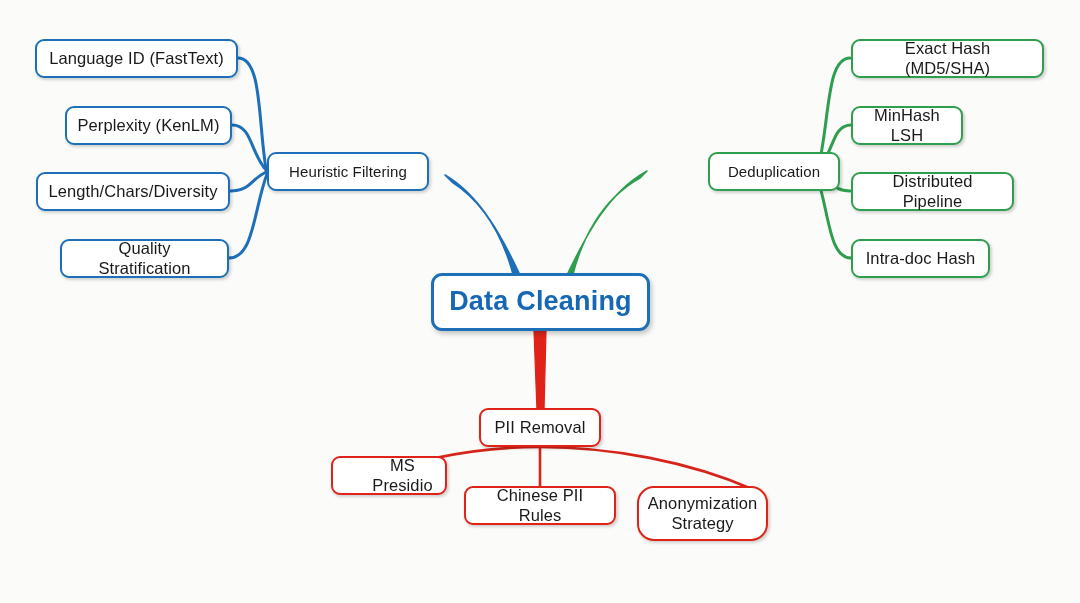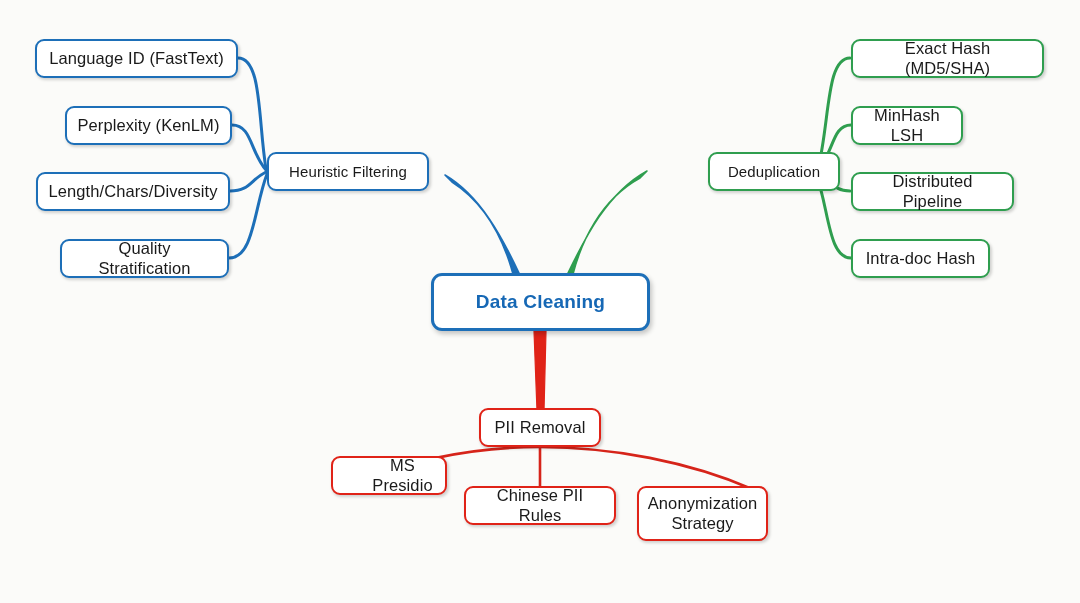--- a/index.html
+++ b/index.html
@@ -53,21 +53,21 @@
   }
   .node.blue   { border-color: #1d6fb8; }
   .node.green  { border-color: #2f9e4f; }
   .node.red    { border-color: #e02318; }
 
   .node.root {
     border-width: 3.5px;
     border-radius: 11px;
     border-color: #1d6fb8;
     color: #1668b5;
-    font-size: 19px;
+    font-size: 27px;
     font-weight: bold;
     letter-spacing: 0.2px;
     box-shadow: 2px 3px 5px rgba(0,0,0,0.22);
   }
   .node.hub { font-size: 15px; justify-content: center; }
 </style>
 </head>
 <body>
 
 <div id="canvas">
@@ -156,18 +156,18 @@
   </div>
 
   <div class="node red" style="left:331px; top:456px; width:116px; height:39px;padding-left:36px;">
     <span>MS Presidio</span>
   </div>
 
   <div class="node red" style="left:464px; top:486px; width:152px; height:39px;">
     <span>Chinese PII Rules</span>
   </div>
 
-  <div class="node red" style="left:637px; top:486px; width:131px; height:55px;">
+  <div class="node red" style="left:637px; top:486px; width:131px; height:55px;border-radius:17px;">
     <span>Anonymization
 Strategy</span>
   </div>
 
 </div>
 
 </body></html>

